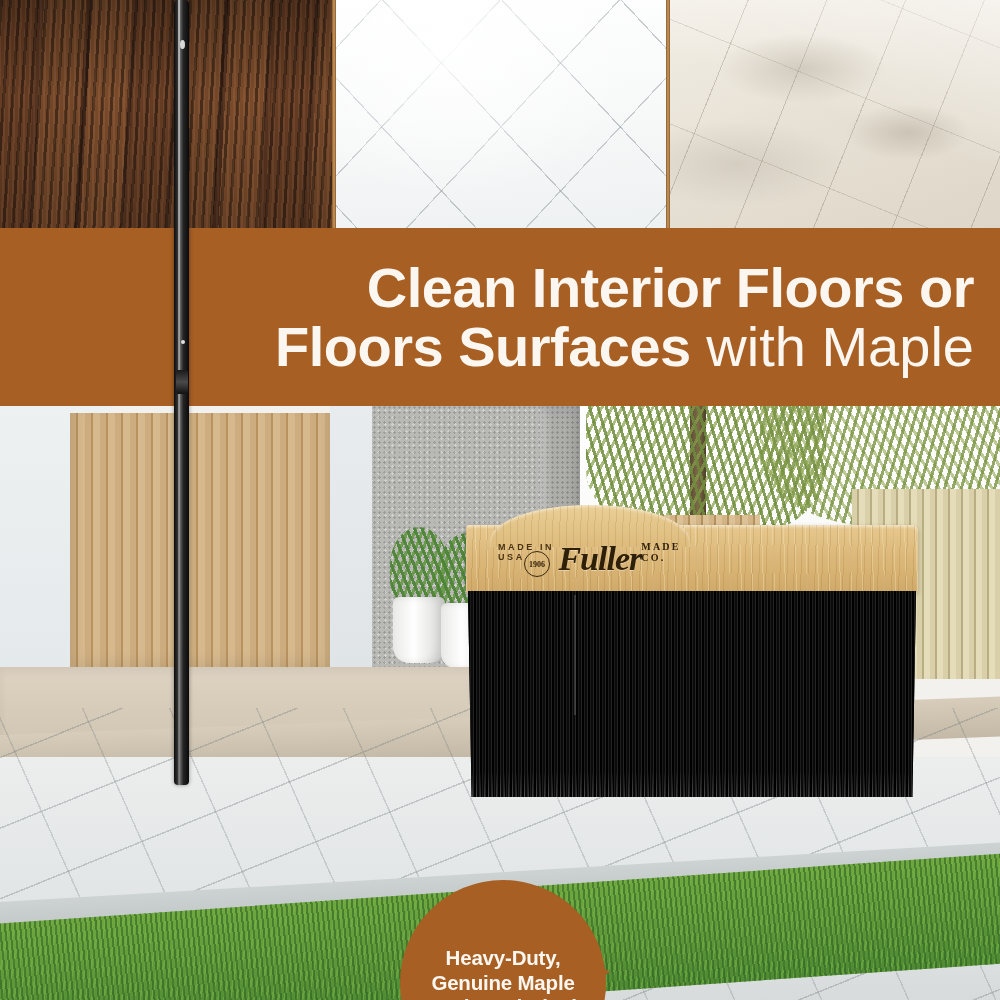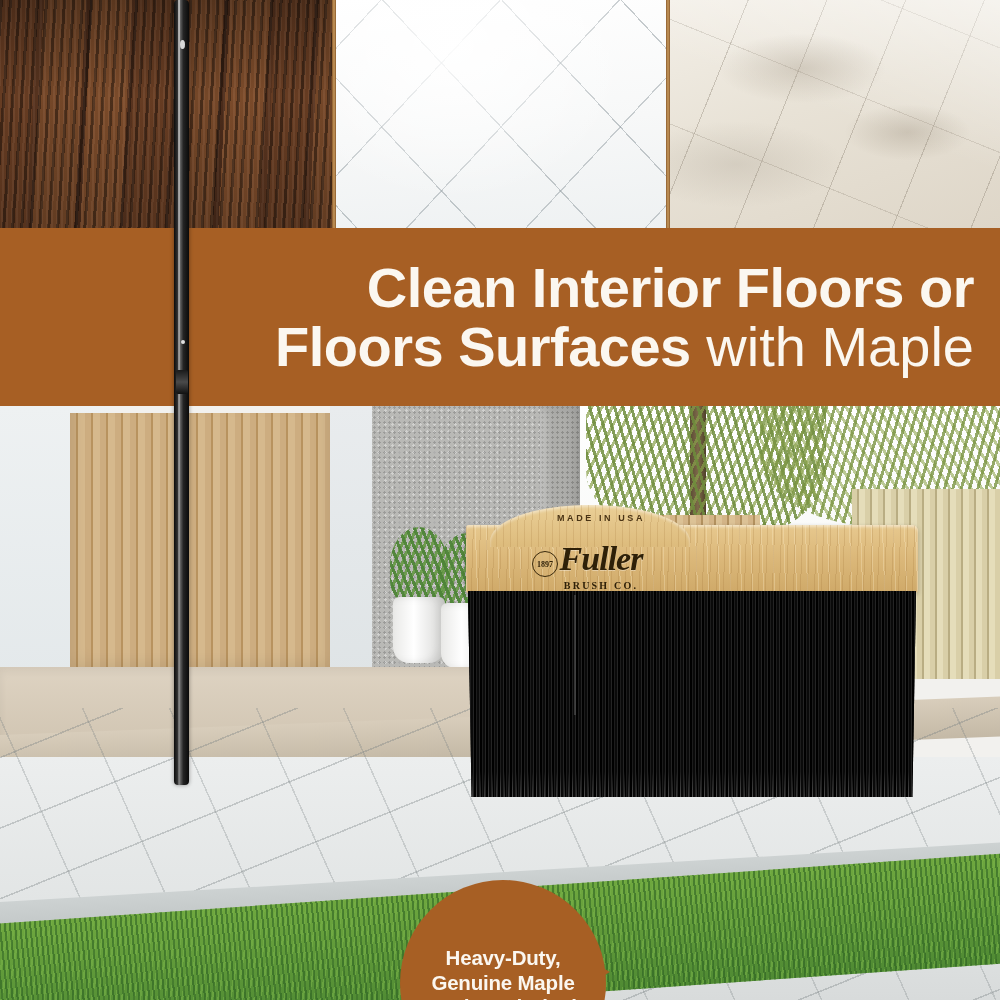--- a/index.html
+++ b/index.html
@@ -155,22 +155,22 @@
     box-shadow:0 2px 5px rgba(0,0,0,.22), inset 0 2px 3px rgba(255,255,255,.5);}
   .bb-block .wg{position:absolute;inset:0;border-radius:inherit;
     background:repeating-linear-gradient(92deg, rgba(160,115,55,.22) 0 1px, rgba(255,255,255,0) 1px 7px),
                repeating-linear-gradient(88deg, rgba(255,240,205,.3) 0 1px, rgba(255,255,255,0) 1px 11px);}
   .bb-hump{position:absolute;left:24px;top:-20px;width:200px;height:42px;
     background:linear-gradient(180deg,#eacf96,#ddbb7c);
     border-radius:58% 58% 0 0 / 100% 100% 0 0;
     box-shadow:inset 0 2px 3px rgba(255,255,255,.45);}
   .bb-hump .wg2{position:absolute;inset:0;border-radius:inherit;
     background:repeating-linear-gradient(92deg, rgba(160,115,55,.2) 0 1px, rgba(255,255,255,0) 1px 7px);}
-  .bb-logo{position:absolute;left:40px;top:-14px;width:190px;height:80px;
-    display:flex;flex-direction:column;align-items:center;justify-content:space-between;pointer-events:none;}
+  .bb-logo{position:absolute;left:32px;top:-14px;width:190px;height:80px;
+    display:flex;flex-direction:row;align-items:center;justify-content:space-between;pointer-events:none;}
   .bb-made{font-size:9px;letter-spacing:2.6px;color:#4a3415;font-weight:600;margin-top:2px;}
   .bb-script{font-family:"Liberation Serif",serif;font-style:italic;font-weight:700;
     font-size:34px;color:#2e2008;line-height:1;margin-top:16px;letter-spacing:-1px;
     text-shadow:0 1px 0 rgba(255,255,255,.35);}
   .bb-est{position:absolute;left:26px;top:40px;width:24px;height:24px;border-radius:50%;
     border:1.4px solid #3a2a0d;display:flex;align-items:center;justify-content:center;
     font-size:8px;color:#2e2008;font-family:"Liberation Serif",serif;font-weight:700;}
   .bb-co{font-size:10px;letter-spacing:2.2px;color:#2e2008;font-family:"Liberation Serif",serif;
     font-weight:700;margin-top:1px;}
   .bb-bristles{position:absolute;left:2px;top:66px;width:448px;height:206px;
@@ -272,22 +272,22 @@
     <div class="bigbroom">
       <div class="bb-block">
         <div class="wg"></div>
       </div>
       <div class="bb-hump">
         <div class="wg2"></div>
       </div>
       <div class="bb-logo">
         <div class="bb-made">MADE IN USA</div>
         <div class="bb-script">Fuller</div>
-        <div class="bb-co">BRUSH CO.</div>
-        <div class="bb-est">1897</div>
+        <div class="bb-co">MADE CO.</div>
+        <div class="bb-est">1906</div>
       </div>
       <div class="bb-bristles">
         <div class="tipfray"></div>
       </div>
       <div class="bb-seam"></div>
     </div>
 
     <div class="callout">
       <div class="callout-tail"></div>
       <div class="callout-circle">

